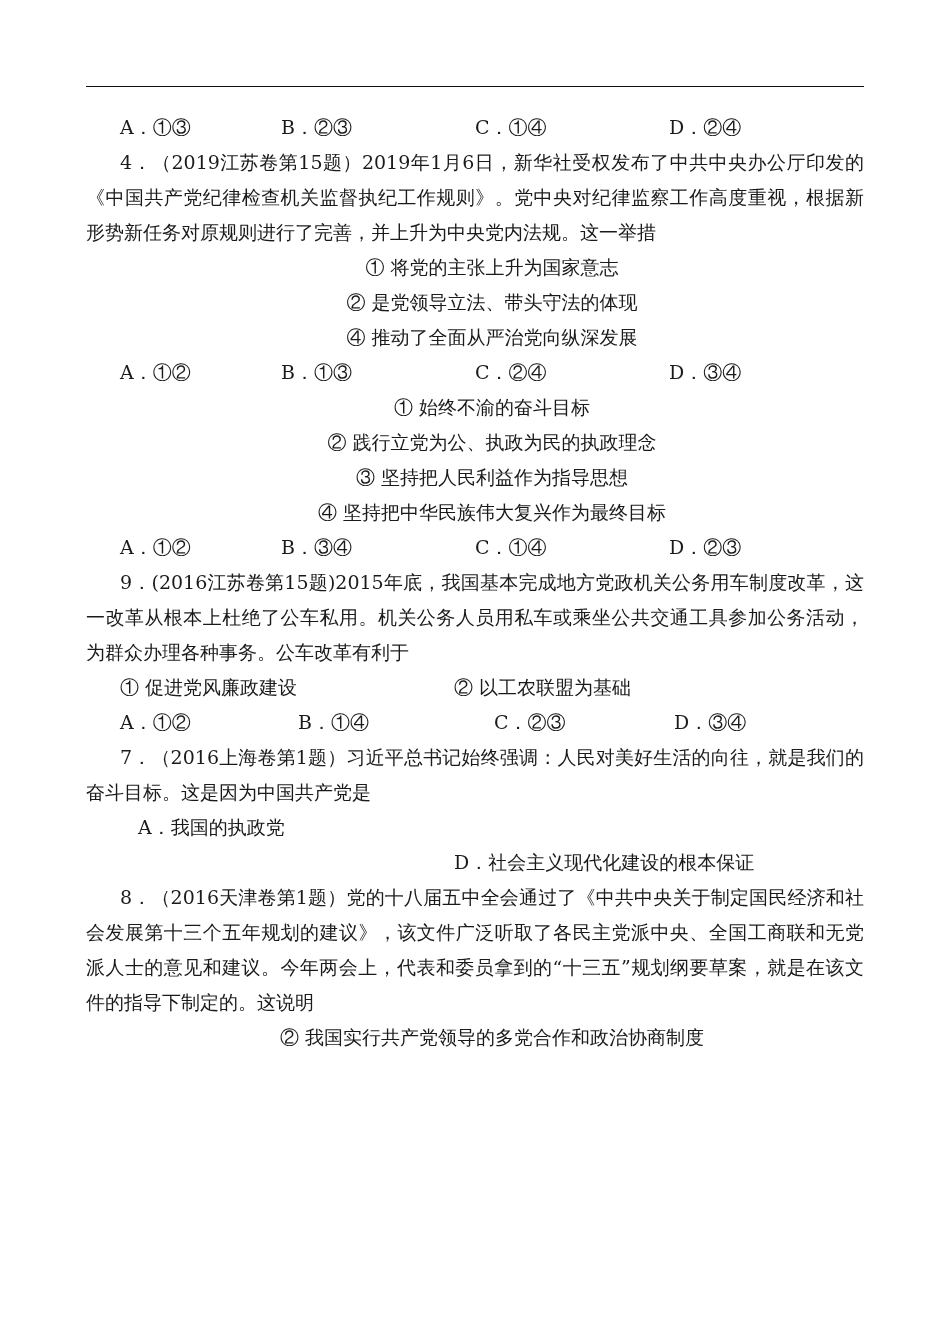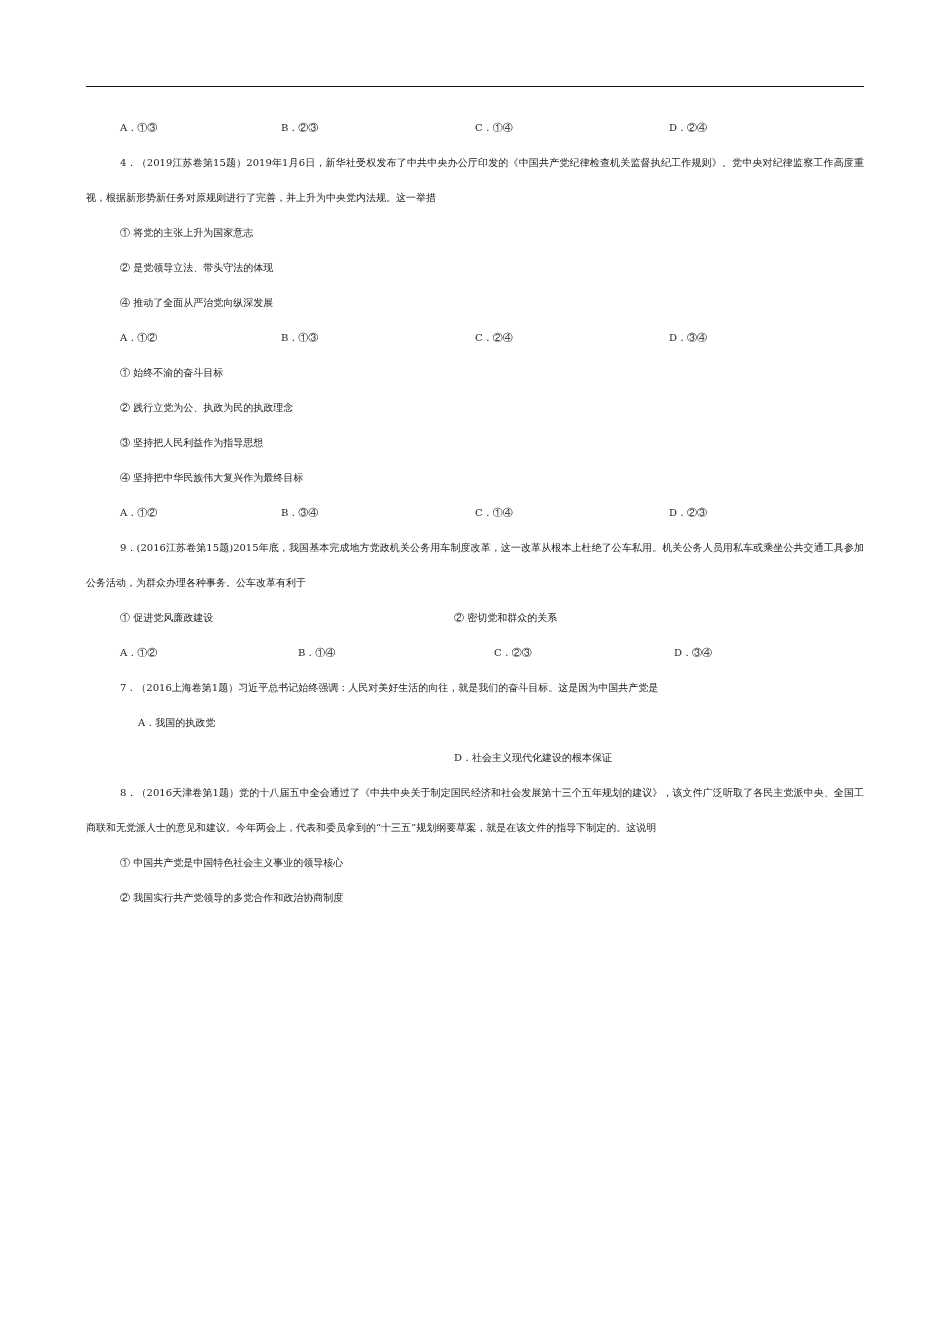--- a/index.html
+++ b/index.html
@@ -7,24 +7,24 @@
       width: 950px; height: 1344px; position: relative; overflow: hidden;
       font-family: "DejaVu Serif", "Liberation Serif", serif;
       color: #1a1a1a;
     }
     .rule {
       position: absolute; left: 86px; top: 86px; width: 778px; height: 0;
       border-top: 1.5px solid #111;
     }
     .page {
       position: absolute; left: 86px; top: 110px; width: 778px;
-      font-size: 10px; line-height: 35px;
+      font-size: 19px; line-height: 35px;
     }
     .line { white-space: nowrap; height: 35px; }
-    .indent { padding-left: 34px; }
+    .indent { padding-left: 34px; text-align: center; }
     .stem { text-indent: 34px; white-space: normal; height: auto; text-align: justify; }
     .opts4 { position: relative; height: 35px; }
     .opts4 span { position: absolute; top: 0; white-space: nowrap; }
     .opts2 { position: relative; height: 35px; }
     .opts2 span { position: absolute; top: 0; white-space: nowrap; }
   </style>
 </head>
 <body>
 
 <div class="rule"></div>
@@ -56,34 +56,33 @@
   <div class="opts4">
     <span style="left:34px">A．①②</span>
     <span style="left:195px">B．③④</span>
     <span style="left:389px">C．①④</span>
     <span style="left:583px">D．②③</span>
   </div>
 
   <div class="stem">9．(2016江苏卷第15题)2015年底，我国基本完成地方党政机关公务用车制度改革，这一改革从根本上杜绝了公车私用。机关公务人员用私车或乘坐公共交通工具参加公务活动，为群众办理各种事务。公车改革有利于</div>
   <div class="opts2">
     <span style="left:34px">① 促进党风廉政建设</span>
-    <span style="left:368px">② 密切党和群众的关系</span>
+    <span style="left:368px">② 以工农联盟为基础</span>
   </div>
   <div class="opts4">
     <span style="left:34px">A．①②</span>
     <span style="left:212px">B．①④</span>
     <span style="left:408px">C．②③</span>
     <span style="left:588px">D．③④</span>
   </div>
 
   <div class="stem">7．（2016上海卷第1题）习近平总书记始终强调：人民对美好生活的向往，就是我们的奋斗目标。这是因为中国共产党是</div>
   <div class="opts2">
     <span style="left:52px">A．我国的执政党</span>
   </div>
   <div class="opts2">
     <span style="left:368px">D．社会主义现代化建设的根本保证</span>
   </div>
 
   <div class="stem">8．（2016天津卷第1题）党的十八届五中全会通过了《中共中央关于制定国民经济和社会发展第十三个五年规划的建议》，该文件广泛听取了各民主党派中央、全国工商联和无党派人士的意见和建议。今年两会上，代表和委员拿到的“十三五”规划纲要草案，就是在该文件的指导下制定的。这说明</div>
-  <div class="line indent">① 中国共产党是中国特色社会主义事业的领导核心</div>
   <div class="line indent">② 我国实行共产党领导的多党合作和政治协商制度</div>
 
 </div>
 
 </body></html>

